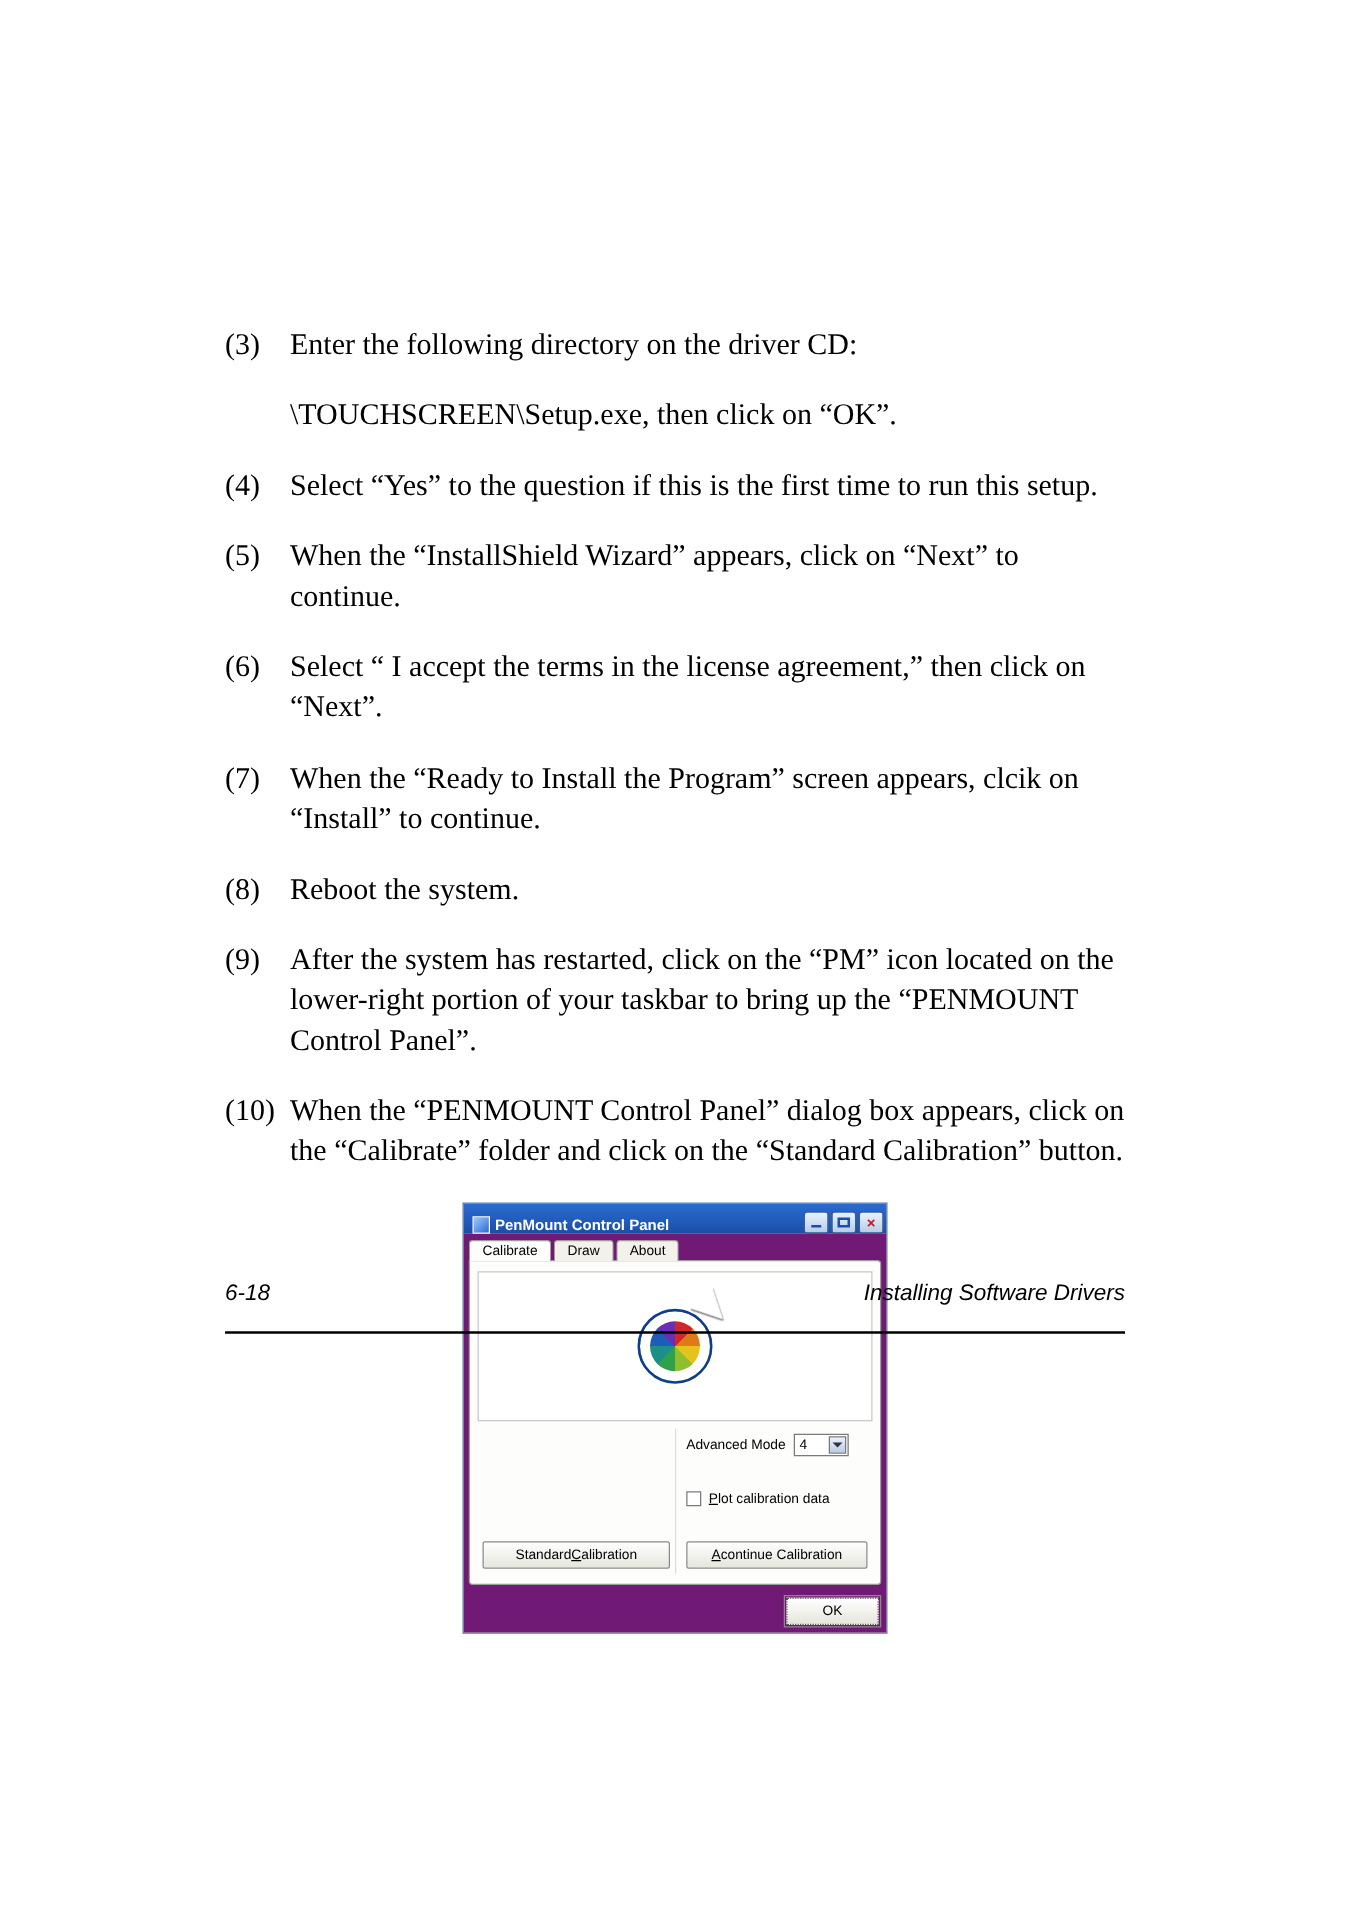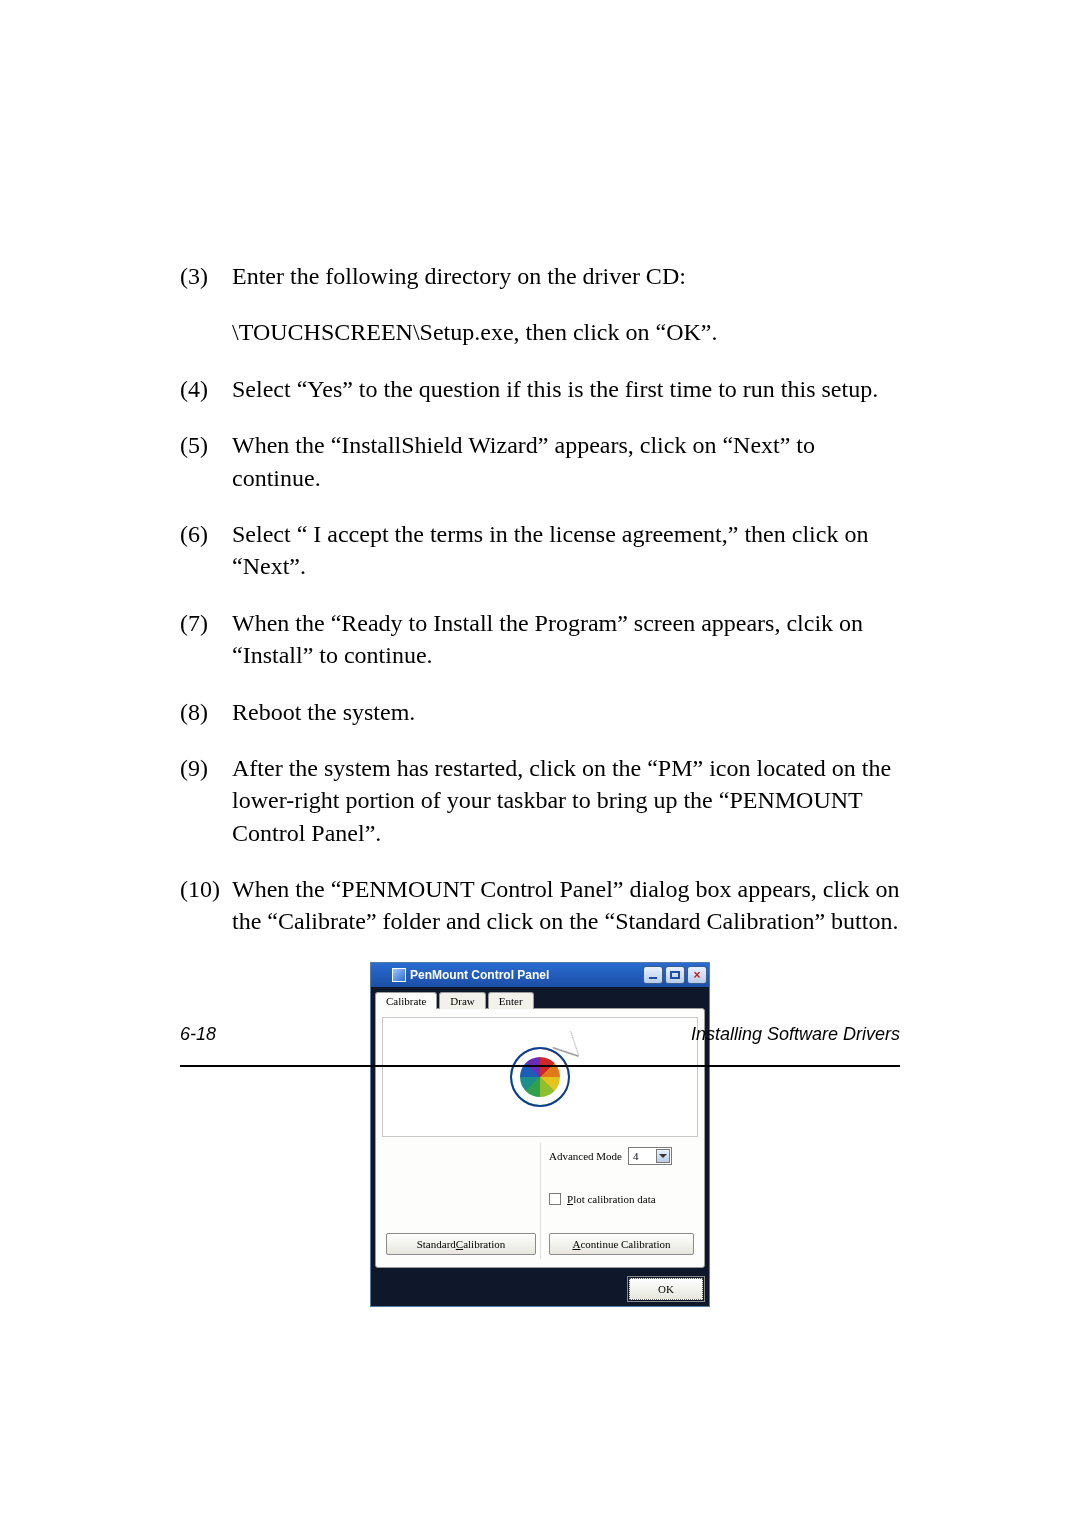--- a/index.html
+++ b/index.html
@@ -22,43 +22,43 @@
     width: 340px;
     border: 1px solid #5a7aa3;
     font-family: Tahoma, Arial, sans-serif;
     font-size: 11px;
     color: #000;
   }
   .pm-titlebar {
     height: 24px;
     background: linear-gradient(to bottom, #2a6bd1 0%, #1b4fa6 100%);
     display: flex;
-    align-items: center;
-    padding: 0 2px 0 21px;
+    align-items: flex-end;
+    padding: 0 2px 0 7px;
     color: #fff;
     font-weight: bold;
   }
   .pm-title-icon {
     width: 14px; height: 14px; background: linear-gradient(135deg,#a0c8ff,#2a6bd1);
     border: 1px solid #fff; margin-right: 4px;
   }
   .pm-title-text { flex: 1 1 auto; font-size: 12px; }
   .pm-title-btn {
     width: 20px; height: 18px; margin-left: 2px;
     background: linear-gradient(to bottom,#e9f1ff,#b8cce8);
     border: 1px solid #3b5c8c; border-radius: 3px;
     display:flex; align-items:center; justify-content:center;
     font-weight: bold; font-size: 11px; color:#1b4fa6;
   }
   .pm-title-btn.close { color:#c02020; }
   .pm-title-btn .min { display:block; width:8px; height:2px; background:#1b4fa6; margin-top:6px;}
   .pm-title-btn .max { display:block; width:10px; height:8px; border:2px solid #1b4fa6; }
   .pm-title-btn .x { font-size:12px; line-height:1; font-weight:bold; }
 
-  .pm-body { background:#0f172a;font-family:Liberation Serif, serif; }
+  .pm-body { background:#701a75; }
   .pm-tabs { display:flex; padding: 4px 4px 0 4px; }
   .pm-tab {
     padding: 2px 10px 2px 10px;
     border: 1px solid #9c9c9c; border-bottom: none;
     background: #f2f1ea; margin-right: 2px;
     border-radius: 3px 3px 0 0;
     position: relative; top: 1px;
     font-size: 11px;
   }
   .pm-tab.active { background:#fdfdfb; z-index:2; }
@@ -191,21 +191,21 @@
             <span class="max"></span>
           </div>
         <div class="pm-title-btn close">
             <span class="x">×</span>
           </div>
       </div>
       <div class="pm-body">
         <div class="pm-tabs">
           <div class="pm-tab active">Calibrate</div>
           <div class="pm-tab">Draw</div>
-          <div class="pm-tab">Enter</div>
+          <div class="pm-tab">About</div>
         </div>
         <div class="pm-tabpanel">
           <div class="pm-canvas">
             <div class="target-icon"></div>
           </div>
           <div class="pm-cols">
             <div class="pm-col">
               <div class="pm-btn">
                 <span>Standard </span>
                   <span class="u">C</span>

